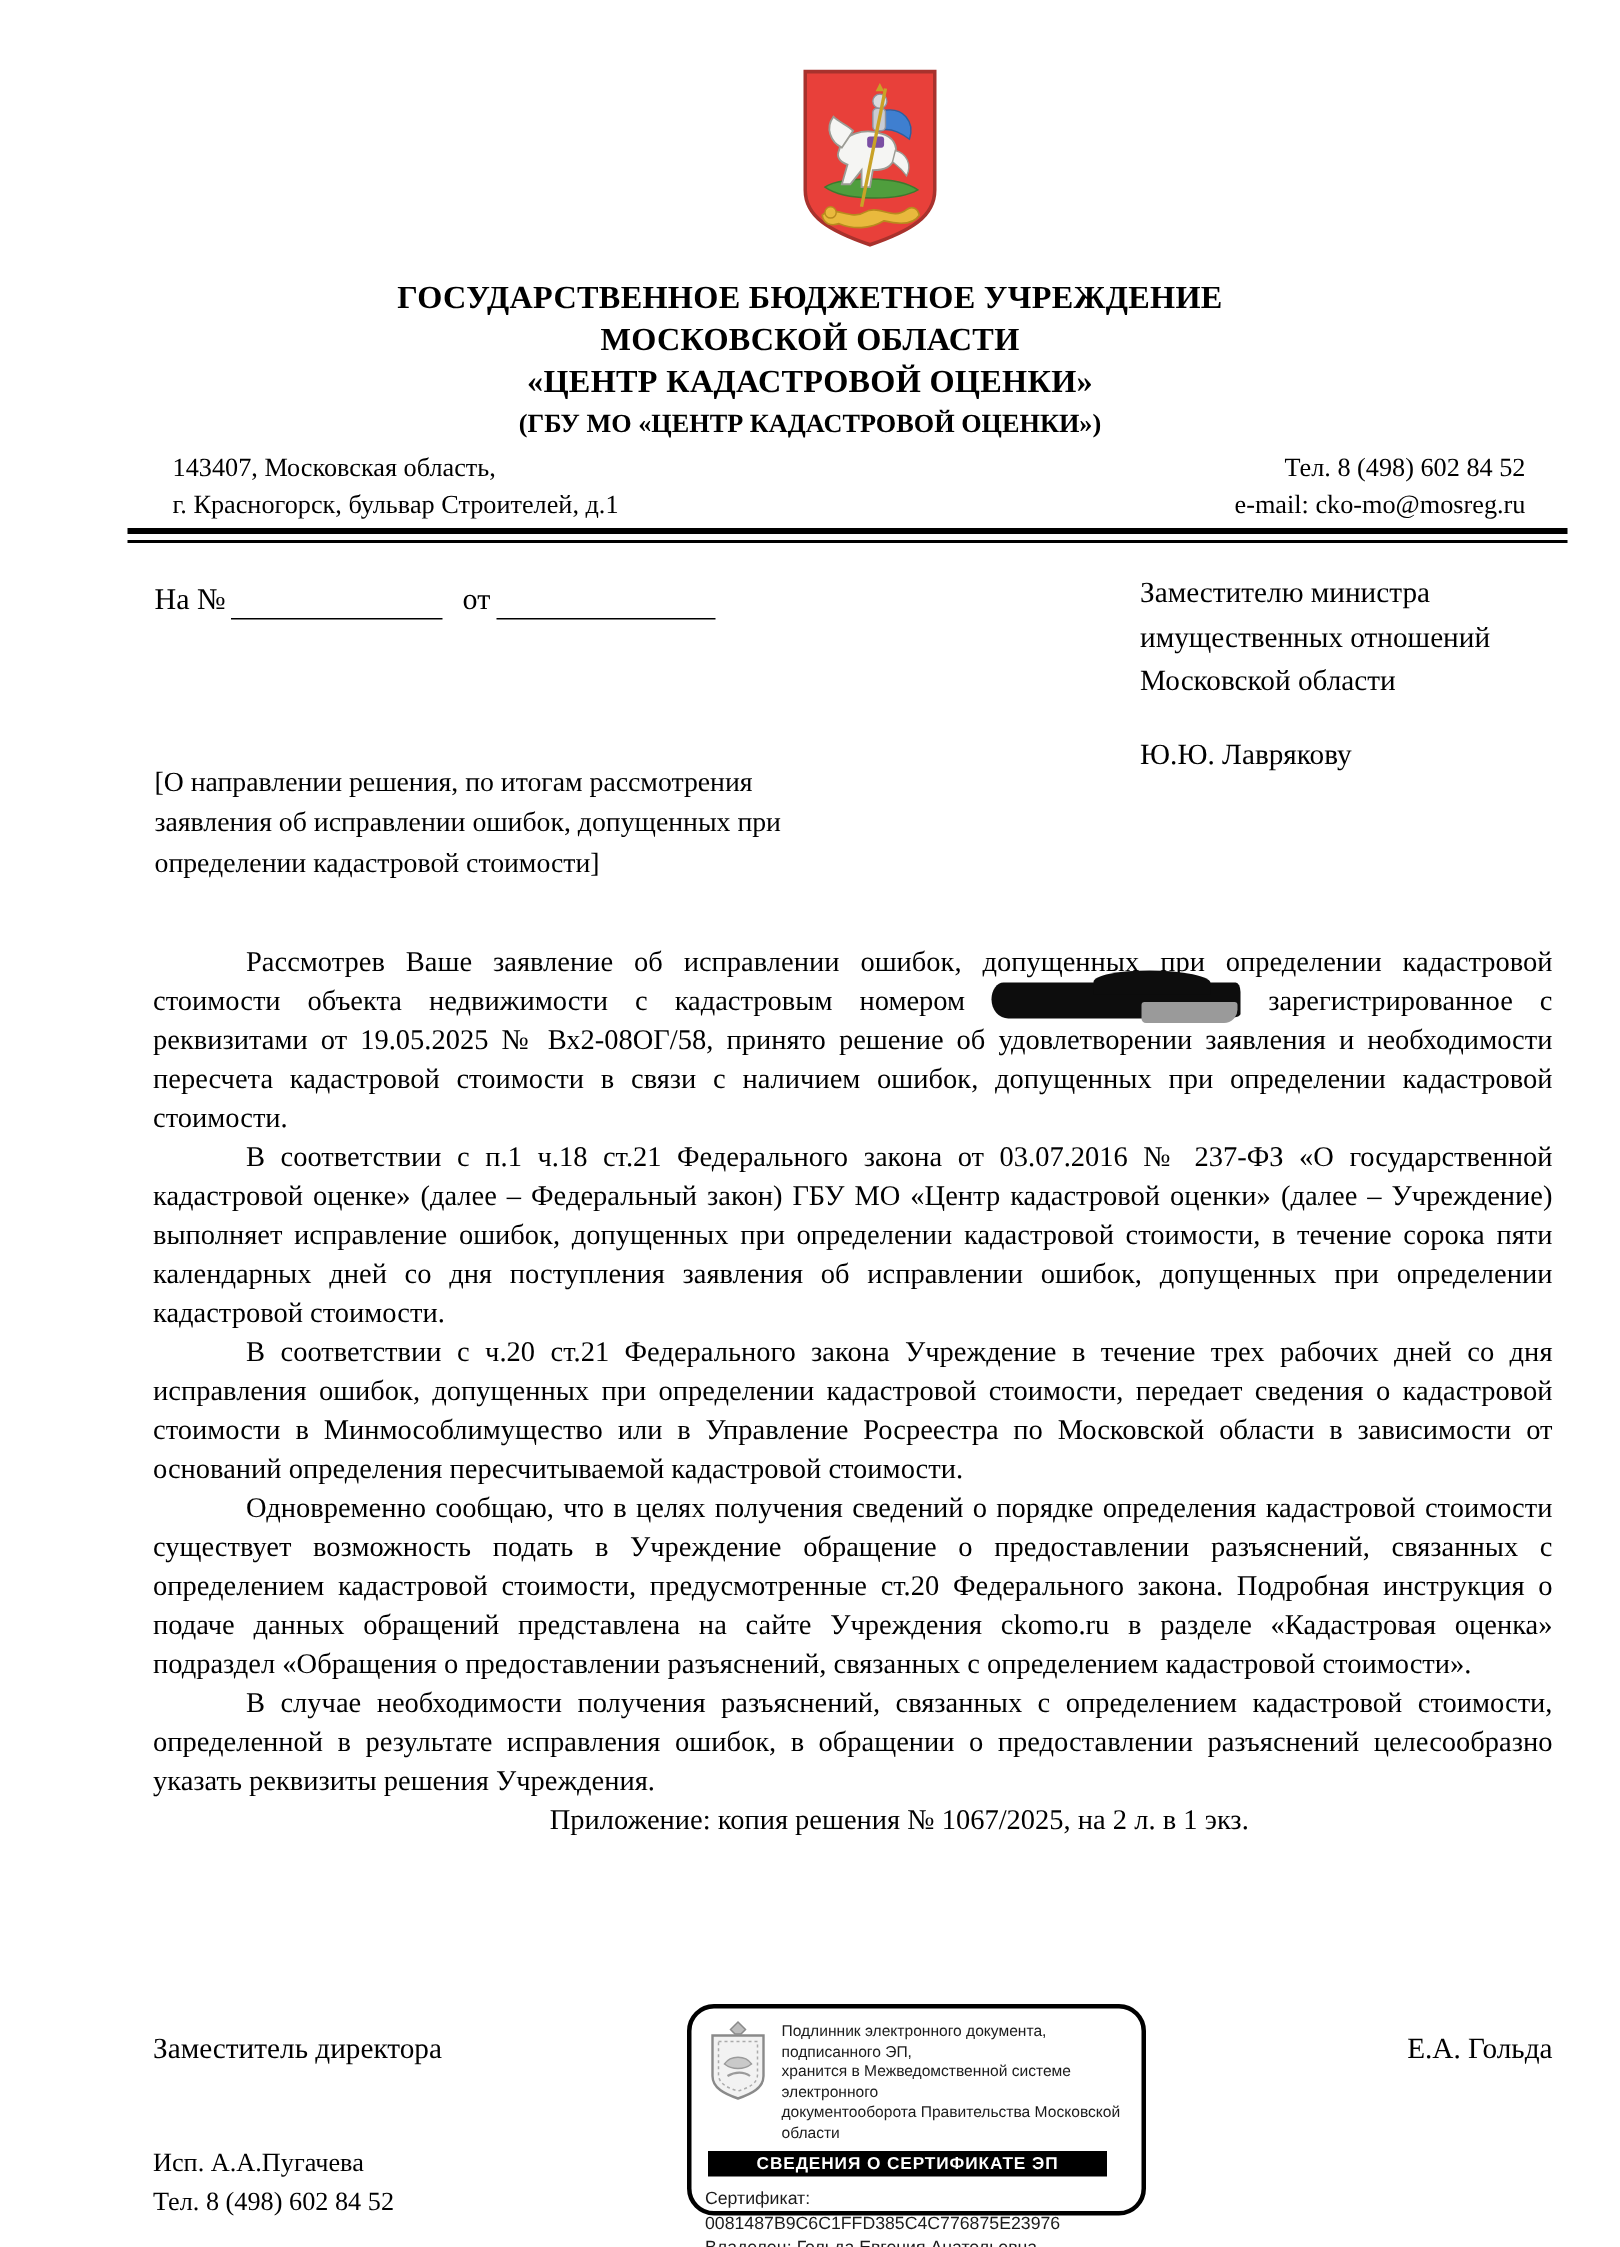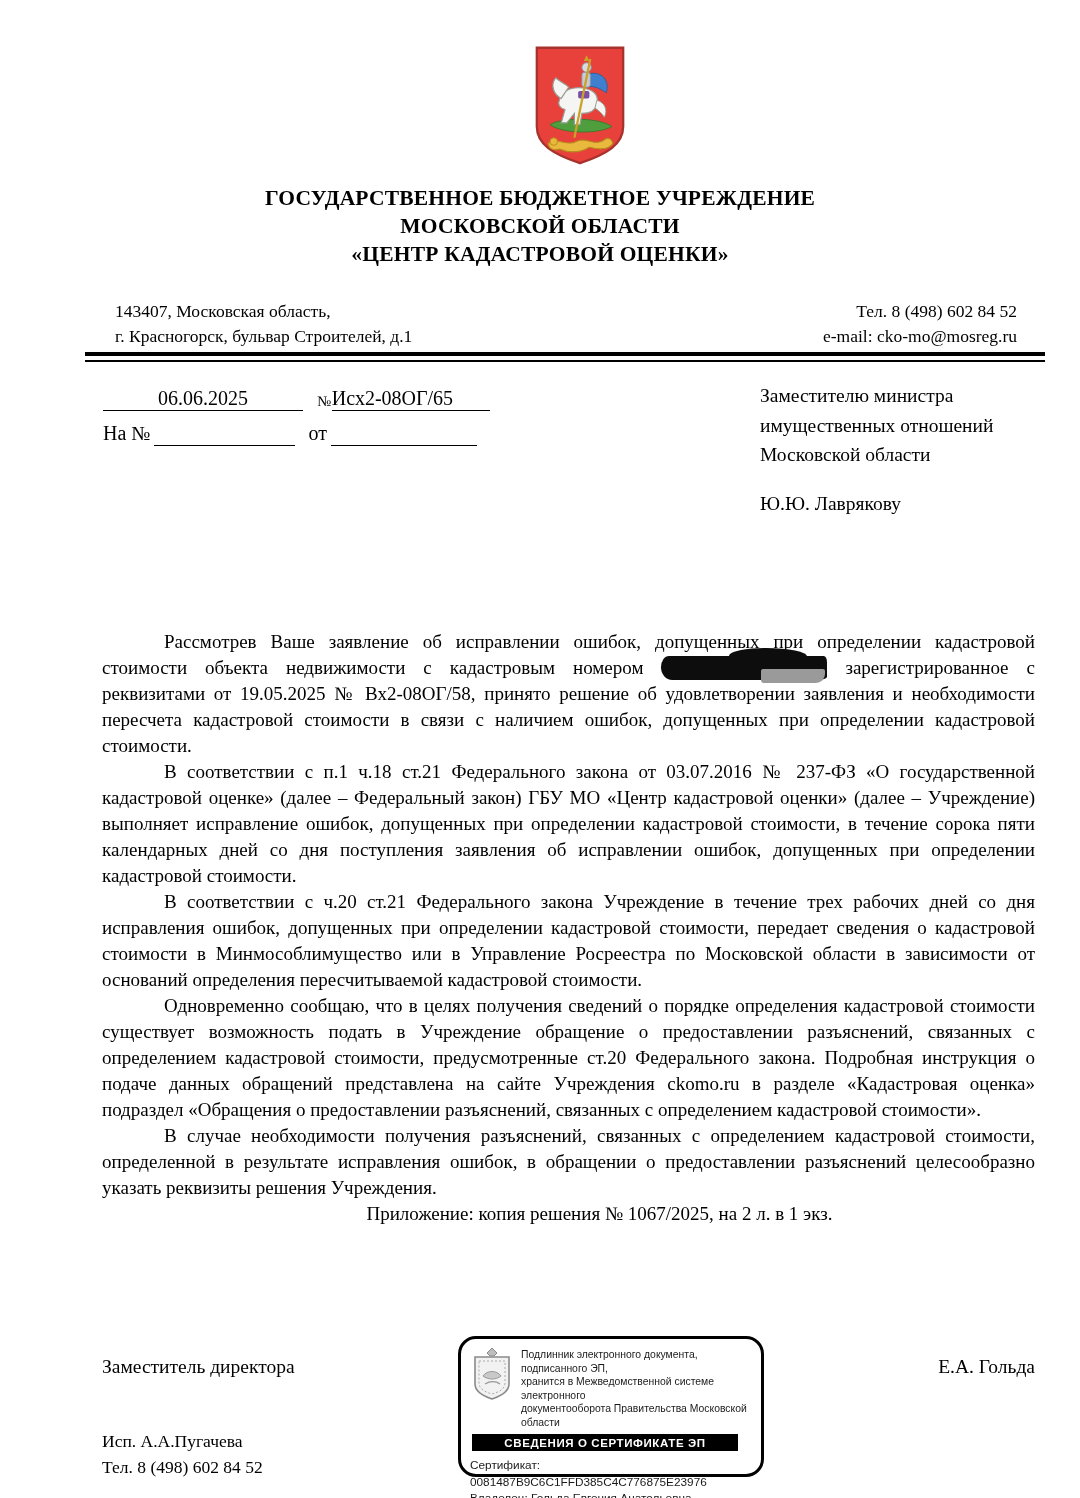--- a/index.html
+++ b/index.html
@@ -93,56 +93,53 @@
       <path d="M54 18 L57 12 L60 18 Z" fill="#c9a227"></path>
 
       <line x1="61" y1="16" x2="44" y2="100" stroke="#c9a227" stroke-width="2.4"></line>
     </svg>
   </div>
 
   <div class="org-header">
     <div class="h-big">ГОСУДАРСТВЕННОЕ БЮДЖЕТНОЕ УЧРЕЖДЕНИЕ</div>
     <div class="h-big">МОСКОВСКОЙ ОБЛАСТИ</div>
     <div class="h-big">«ЦЕНТР КАДАСТРОВОЙ ОЦЕНКИ»</div>
+    <div class="h-small">(ГБУ МО «ЦЕНТР КАДАСТРОВОЙ ОЦЕНКИ»)</div>
   </div>
 
   <div class="contacts">
     <div class="addr">
       <div>143407, Московская область,</div>
       <div>г. Красногорск, бульвар Строителей, д.1</div>
     </div>
     <div class="tel">
       <div>Тел. 8 (498) 602 84 52</div>
       <div>e-mail: cko-mo@mosreg.ru</div>
     </div>
   </div>
 
   <div class="rule"></div>
 
   <div class="requisites">
-    <div class="req-row">
-      <span class="cell date-cell">06.06.2025</span>
-      <span class="num-sign">№</span>
-      <span class="cell num-cell">Исх2-08ОГ/65</span>
-    </div>
     <div class="req-row row2">
       <span class="onlabel">На №</span>
       <span class="cell blank1"></span>
       <span class="onlabel" style="padding-left:13px;">от</span>
       <span class="cell blank2"></span>
     </div>
   </div>
 
   <div class="recipient">
     <div>Заместителю министра</div>
     <div>имущественных отношений</div>
     <div>Московской области</div>
     <div class="name">Ю.Ю. Лаврякову</div>
   </div>
 
+  <div class="subject">[О направлении решения, по итогам рассмотрения заявления об исправлении ошибок, допущенных при определении кадастровой стоимости]</div>
 
   <div class="body-text">
     <p><span>Рассмотрев Ваше заявление об исправлении ошибок, допущенных при определении кадастровой стоимости объекта недвижимости с кадастровым номером </span><span class="redaction"></span><span> зарегистрированное с реквизитами от 19.05.2025 № Вх2-08ОГ/58, принято решение об удовлетворении заявления и необходимости пересчета кадастровой стоимости в связи с наличием ошибок, допущенных при определении кадастровой стоимости.</span></p>
     <p>В соответствии с п.1 ч.18 ст.21 Федерального закона от 03.07.2016 № 237-ФЗ «О государственной кадастровой оценке» (далее – Федеральный закон) ГБУ МО «Центр кадастровой оценки» (далее – Учреждение) выполняет исправление ошибок, допущенных при определении кадастровой стоимости, в течение сорока пяти календарных дней со дня поступления заявления об исправлении ошибок, допущенных при определении кадастровой стоимости.</p>
     <p>В соответствии с ч.20 ст.21 Федерального закона Учреждение в течение трех рабочих дней со дня исправления ошибок, допущенных при определении кадастровой стоимости, передает сведения о кадастровой стоимости в Минмособлимущество или в Управление Росреестра по Московской области в зависимости от оснований определения пересчитываемой кадастровой стоимости.</p>
     <p>Одновременно сообщаю, что в целях получения сведений о порядке определения кадастровой стоимости существует возможность подать в Учреждение обращение о предоставлении разъяснений, связанных с определением кадастровой стоимости, предусмотренные ст.20 Федерального закона. Подробная инструкция о подаче данных обращений представлена на сайте Учреждения ckomo.ru в разделе «Кадастровая оценка» подраздел «Обращения о предоставлении разъяснений, связанных с определением кадастровой стоимости».</p>
     <p>В случае необходимости получения разъяснений, связанных с определением кадастровой стоимости, определенной в результате исправления ошибок, в обращении о предоставлении разъяснений целесообразно указать реквизиты решения Учреждения.</p>
     <p class="attachment">Приложение: копия решения № 1067/2025, на 2 л. в 1 экз.</p>
   </div>
 

